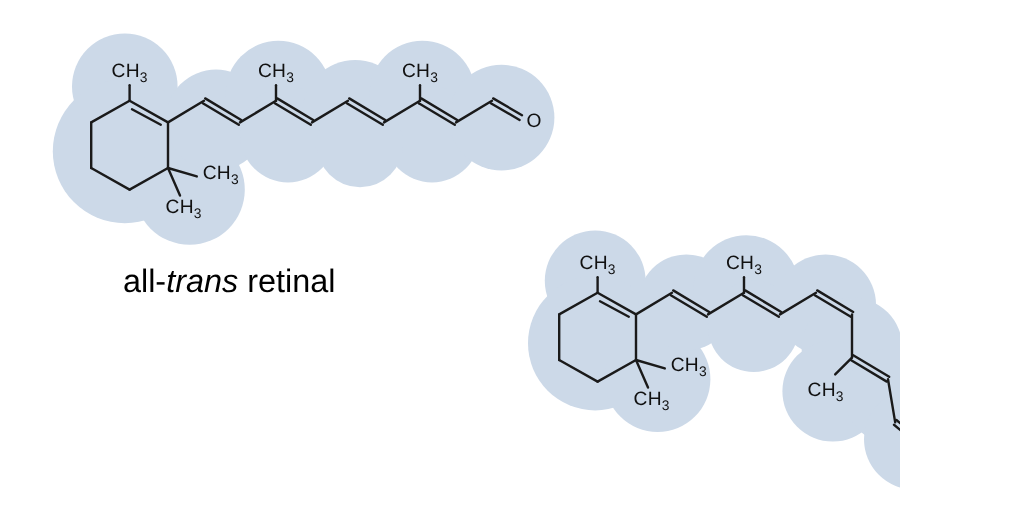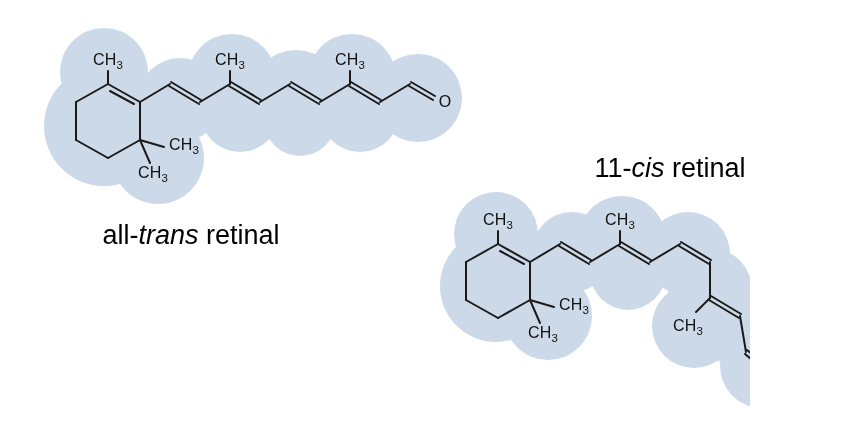--- a/index.html
+++ b/index.html
@@ -145,15 +145,14 @@
   <div class="lbl" style="left:445px; top:102px;"><span>O</span></div>
 
   <div class="lbl" style="left:498px; top:222px;"><span>CH</span><span class="sub">3</span></div>
   <div class="lbl" style="left:620px; top:222px;"><span>CH</span><span class="sub">3</span></div>
   <div class="lbl" style="left:574px; top:307px;"><span>CH</span><span class="sub">3</span></div>
   <div class="lbl" style="left:543px; top:335px;"><span>CH</span><span class="sub">3</span></div>
   <div class="lbl" style="left:688px; top:328px;"><span>CH</span><span class="sub">3</span></div>
   <div class="lbl" style="left:780px; top:377px;"><span>O</span></div>
 
   <div class="caption" style="left:191px; top:235px;"><span>all-</span><i>trans</i><span> retinal</span></div>
-  <div class="caption" style="left:670px; top:168px;"><span>11-</span><i>cis</i><span> retinal</span></div>
 
 </div>
 
 </body></html>

